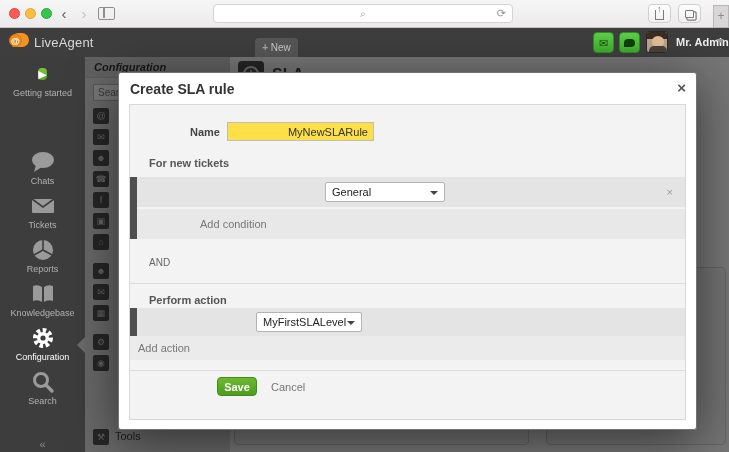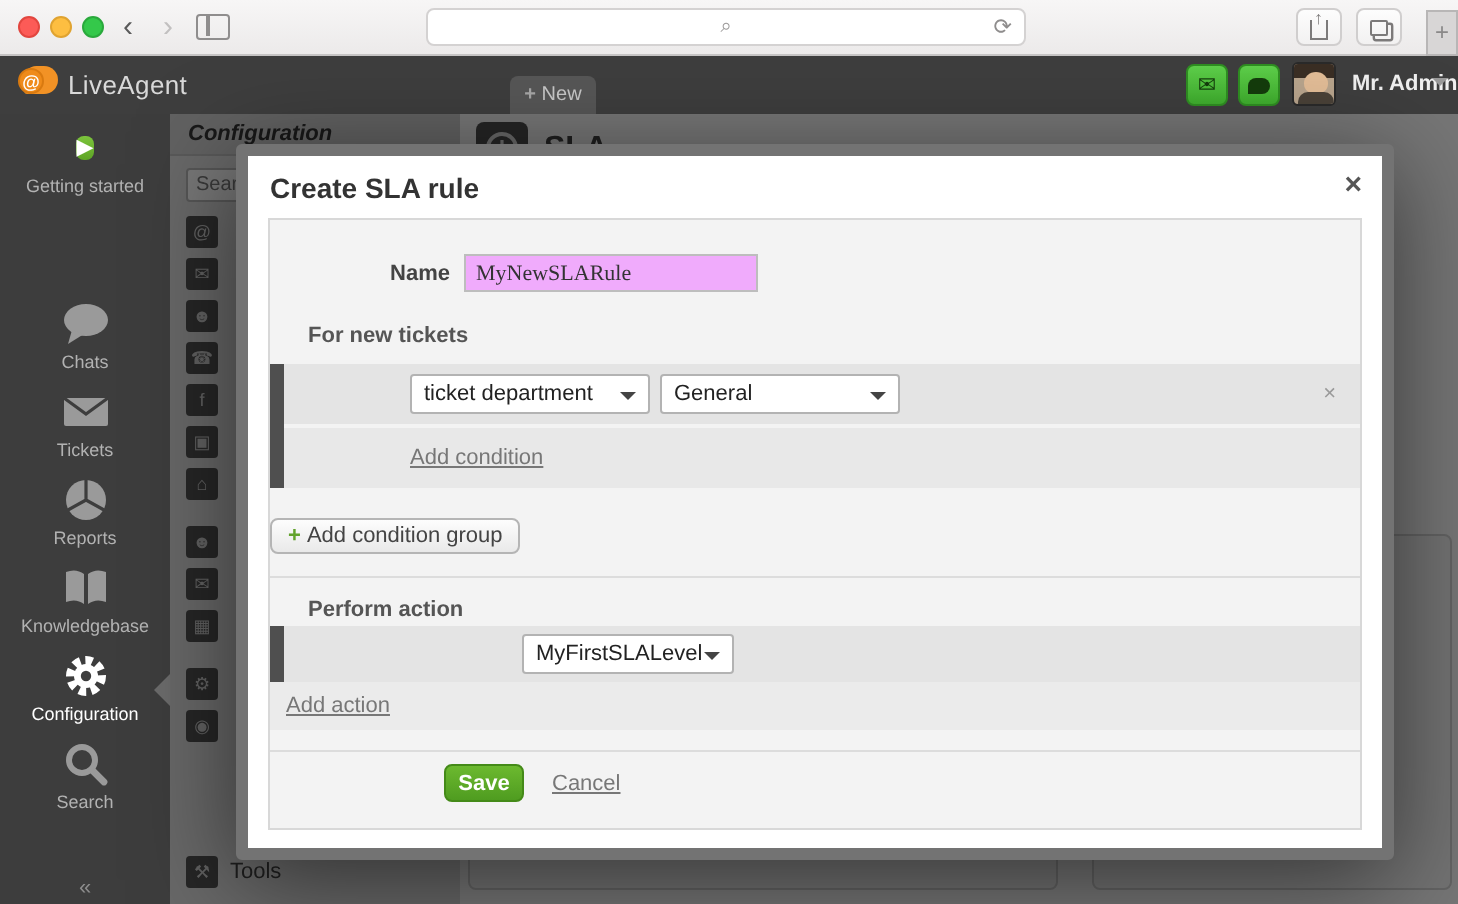--- a/index.html
+++ b/index.html
@@ -63,34 +63,34 @@
   .content { position:absolute; left:230px; top:57px; right:0; bottom:0; background:#fdfdfd; z-index:1; }
   .slatile { position:absolute; left:8px; top:4px; width:26px; height:26px; background:#4a4a4a; border-radius:4px; }
   .slatile svg { display:block; margin:4px auto; }
   .slatitle { position:absolute; left:42px; top:9px; font-size:16px; font-weight:bold; color:#3c3c3c; }
   .dimpanel { position:absolute; border:1px solid #d2d2d2; background:#f7f7f7; border-radius:4px; }
 
   
   .overlay { position:absolute; left:85px; top:57px; right:0; bottom:0; background:rgba(8,8,8,0.55); z-index:5; }
 
   
-  .modal { position:absolute; left:118px; top:72px; width:579px; height:358px; background:#fff; border:6px solid #737373; border-radius:3px; box-shadow:0 10px 50px rgba(0,0,0,0.55); z-index:10; }
+  .modal { position:absolute; left:118px; top:72px; width:579px; height:358px; background:#fff; border:1px solid #737373; border-radius:3px; box-shadow:0 10px 50px rgba(0,0,0,0.55); z-index:10; }
   .modal-title { position:absolute; left:11px; top:8px; font-size:14px; font-weight:bold; color:#333; }
   .modal-close { position:absolute; right:10px; top:7px; font-size:15px; color:#555; font-weight:bold; line-height:15px; cursor:default; }
   .mpanel { position:absolute; left:10px; right:10px; top:31px; bottom:9px; background:#f3f3f3; border:1px solid #d8d8d8; }
   .namelabel { position:absolute; left:0; top:21px; width:90px; text-align:right; font-size:11px; font-weight:bold; color:#444; }
-  .nameinput { position:absolute; left:97px; top:17px; width:147px; height:19px; border:1px solid #bdbdbd; background:#f0abfc; font-size:11px; color:#333; padding:0 5px; font-family:Liberation Serif, serif; }
+  .nameinput { position:absolute; left:97px; top:17px; width:147px; height:19px; border:1px solid #bdbdbd; background:#fde047; font-size:11px; color:#333; padding:0 5px; font-family:Liberation Sans, sans-serif;text-align:right; }
   .sechead { position:absolute; left:19px; font-size:11px; font-weight:bold; color:#555; }
   .groupbar { position:absolute; left:0; width:7px; background:#4f4f4f; }
   .grow { position:absolute; left:7px; right:0; background:#e4e4e4; }
   .grow .rowlbl { position:absolute; left:12px; top:10px; font-size:10px; color:#666;margin-top:38px; }
   .dd { position:absolute; height:20px; background:#fff; border:1px solid #b3b3b3; border-radius:2px; font-size:11px; color:#222; line-height:18px; padding:0 18px 0 6px; white-space:nowrap; overflow:hidden; }
   .dd::after { content:""; position:absolute; right:6px; top:8px; width:0; height:0; border-left:4px solid transparent; border-right:4px solid transparent; border-top:4px solid #444; }
   .xdel { position:absolute; right:12px; top:9px; font-size:11px; color:#9a9a9a; }
-  .linky { font-size:11px; color:#777; text-decoration:underline; }
+  .linky { font-size:11px; color:#777; }
   .addgroupbtn { position:absolute; left:0; height:18px; background:linear-gradient(#fdfdfd,#e9e9e9); border:1px solid #b5b5b5; border-radius:4px; font-size:11px; color:#444; line-height:16px; padding:0 8px; }
   .addgroupbtn .gplus { color:#62a32c; font-weight:bold; margin-right:3px; }
   .mdivider { position:absolute; left:0; right:0; height:1px; background:#dcdcdc; }
   .savebtn { position:absolute; left:87px; top:272px; width:40px; height:19px; background:linear-gradient(#6cb92f,#4f9c20); border:1px solid #448a18; border-radius:4px; color:#fff; font-size:11px; font-weight:bold; text-align:center; line-height:18px; }
   .cancellink { position:absolute; left:141px; top:276px; }
 </style>
 </head>
 <body>
 
 <div class="chrome">
@@ -219,30 +219,28 @@
   <div class="mpanel">
 
     <span class="namelabel">Name</span>
     <input class="nameinput" value="MyNewSLARule" style="">
 
     <span class="sechead" style="top:52px">For new tickets</span>
 
     <span class="groupbar" style="top:72px; height:62px"></span>
     <div class="grow" style="top:72px; height:30px">
       <span class="rowlbl">IF</span>
-      <span class="dd" style="left:63px; top:5px; width:120px">ticket department</span>
       <span class="dd" style="left:188px; top:5px; width:120px">General</span>
       <span class="xdel">×</span>
     </div>
     <div class="grow" style="top:104px; height:30px; background:#e8e8e8">
       <span class="rowlbl">AND</span>
       <span class="linky" style="position:absolute; left:63px; top:9px">Add condition</span>
     </div>
 
-    <span class="addgroupbtn" style="top:149px"><span class="gplus">+</span><span>Add condition group</span></span>
 
     <span class="mdivider" style="top:178px"></span>
 
     <span class="sechead" style="top:189px">Perform action</span>
 
     <span class="groupbar" style="top:203px; height:28px"></span>
     <div class="grow" style="top:203px; height:28px">
       <span class="dd" style="left:119px; top:4px; width:106px">MyFirstSLALevel</span>
     </div>
     <div class="grow" style="top:231px; height:24px; left:0; background:#ebebeb">

